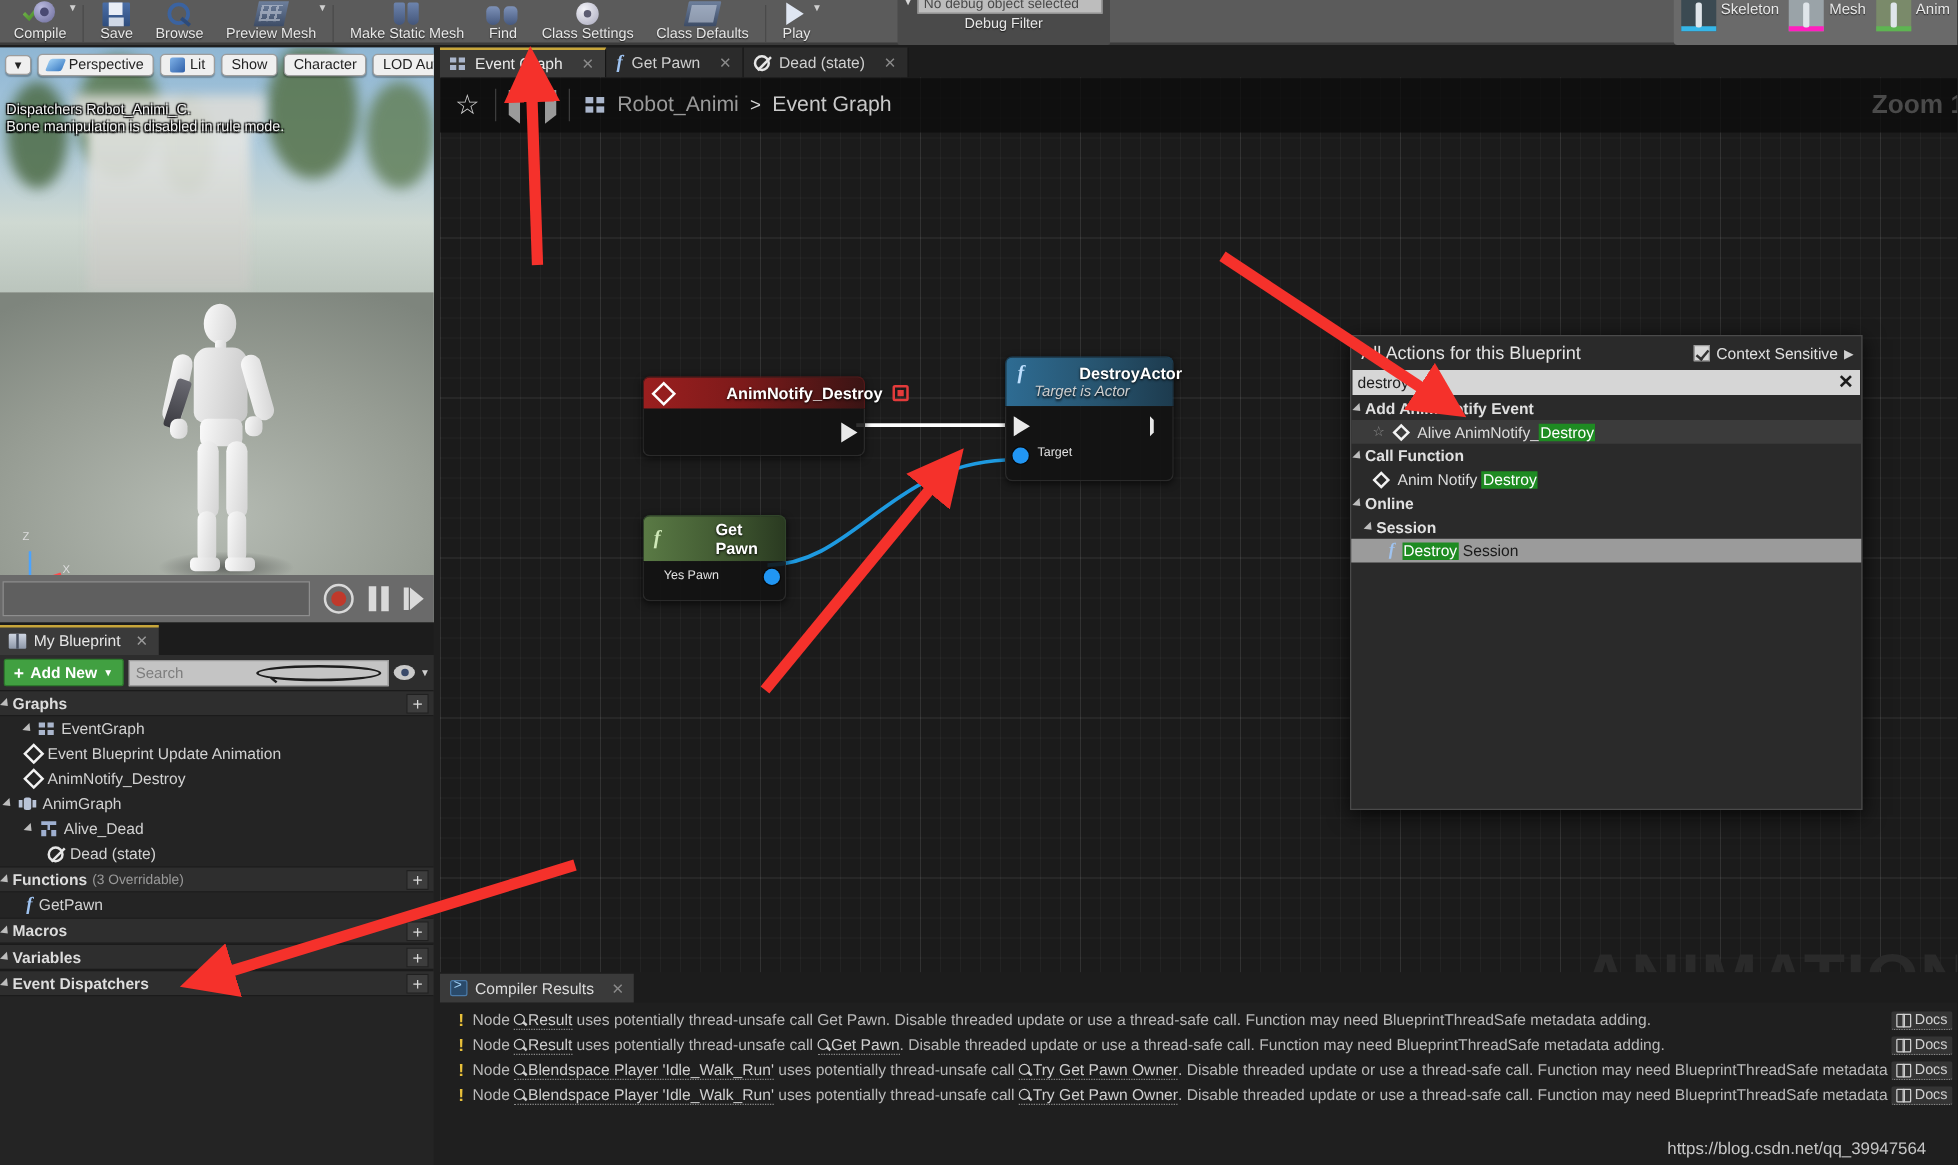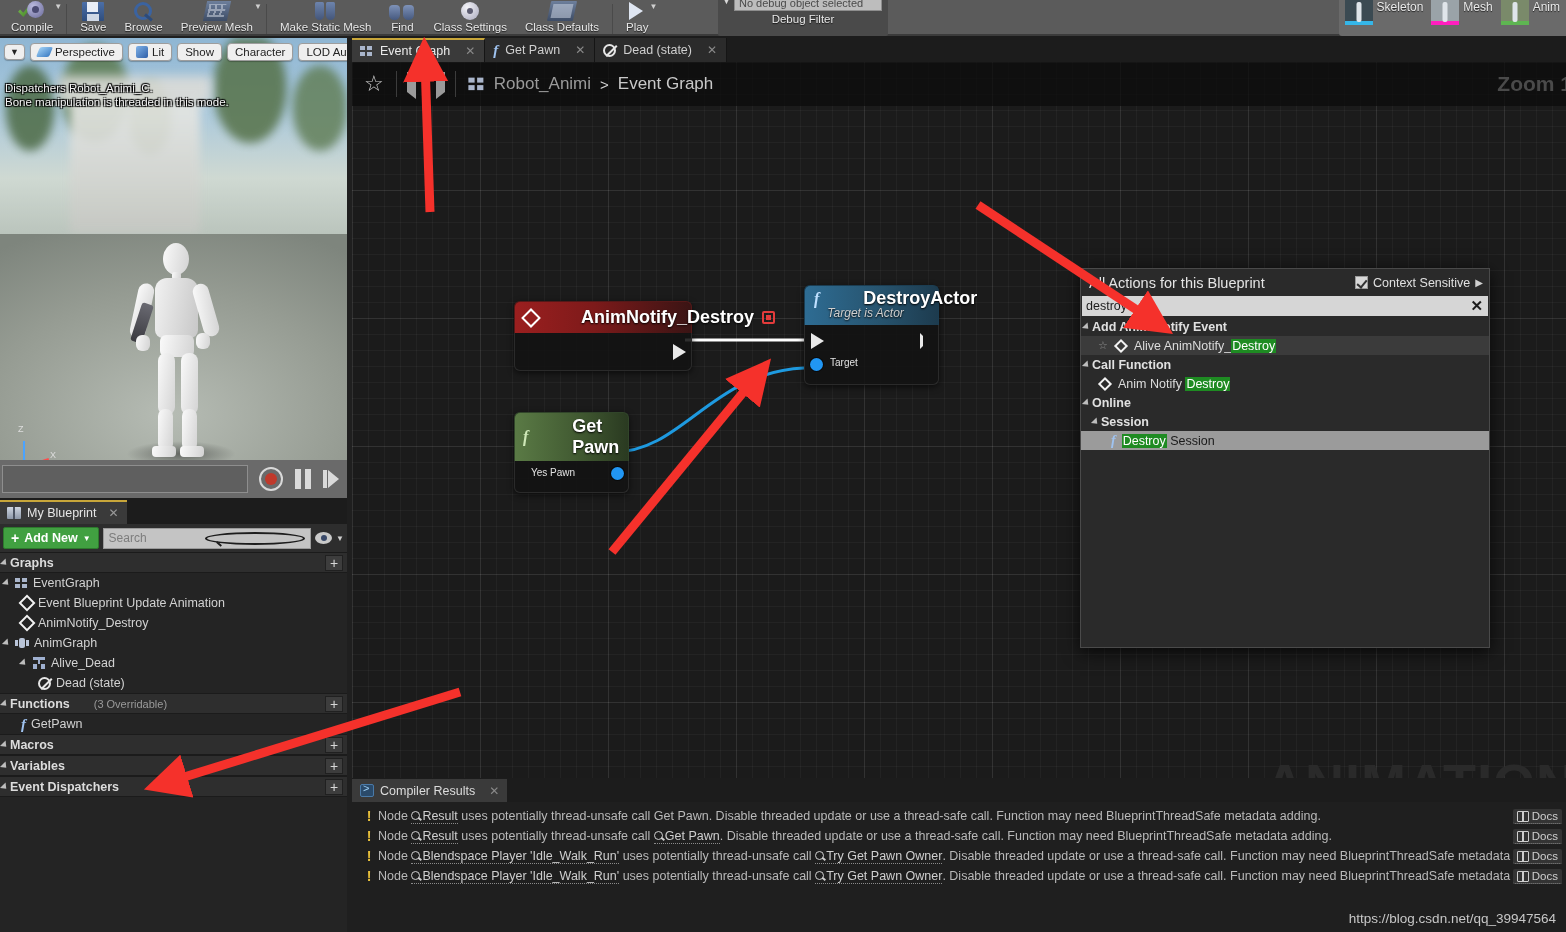--- a/index.html
+++ b/index.html
@@ -183,21 +183,21 @@
                 display:flex; align-items:center; padding:0 5px; }
   .mbp-search span { font-size:12px; color:#7d7d7d; flex:1; }
   .mag2 { width:13px;height:13px;border-radius:50%;border:2px solid #1d1d1d; position:relative;}
   .mag2:after{content:"";position:absolute;left:9px;top:9px;width:6px;height:2px;background:#1d1d1d;transform:rotate(40deg);}
   .eye { width:17px;height:12px;border-radius:50%;background:#c9c9c9; display:flex;align-items:center;justify-content:center;}
   .eye i{width:6px;height:6px;border-radius:50%;background:#3a4a6a;display:block;}
   .mbp-list { height:352px; overflow:hidden; }
   .sect { display:flex; align-items:center; justify-content:space-between; height:21px;
           background:#2e2e2e; border-top:1px solid #1b1b1b; border-bottom:1px solid #1b1b1b; padding:0 4px 0 2px; }
   .sect .nm { font-size:12.5px; color:#dcdcdc; font-weight:bold; display:flex; align-items:center; gap:2px;}
-  .sect .sub { font-size:11px; color:#9a9a9a; font-weight:normal; margin-left:22px;}
+  .sect .sub { font-size:11px; color:#9a9a9a; font-weight:normal; margin-left:2px;}
   .sect .pl { color:#d8d8d8; font-size:14px; background:#3d3d3d; border:1px solid #202020;
               width:18px;height:16px; display:flex;align-items:center;justify-content:center; line-height:12px;}
   .row { display:flex; align-items:center; gap:5px; height:20px; font-size:12.5px; color:#d2d2d2; }
   .arrow-d { width:0;height:0;border-left:5px solid #bdbdbd;border-top:4px solid transparent;border-bottom:4px solid transparent;
              transform: rotate(45deg); margin-right:1px;}
   .i-graph { width:13px;height:11px; position:relative;}
   .i-graph i{position:absolute;background:#aab6cc;}
   .i-graph i:nth-child(1){left:0;top:0;width:5px;height:4px;}
   .i-graph i:nth-child(2){left:7px;top:0;width:5px;height:4px;}
   .i-graph i:nth-child(3){left:0;top:6px;width:5px;height:4px;}
@@ -252,21 +252,21 @@
   .crumb .sep { font-size:15px; color:#d5d5d5; }
   .crumb .cur { color:#c9c9c9; }
   .zoomlbl { position:absolute; right:-6px; top:10px; font-size:21px; color:#4a4a4a; font-weight:bold; }
   .wm { position:absolute; right:-10px; top:690px; font-size:54px; font-weight:bold; color:#2a2a2a;
         letter-spacing:1px; font-family:"Liberation Sans", sans-serif; }
 
   
   .node { position:absolute; border-radius:6px; box-shadow:0 2px 6px rgba(0,0,0,.6); }
   .node .hd { display:flex; align-items:center; gap:8px; padding:5px 8px 5px 9px; border-radius:6px 6px 0 0; }
   .node .bd { background:rgba(18,18,18,.88); border-radius:0 0 6px 6px; }
-  .n-title { font-size:18px; color:#fff; font-weight:bold; text-shadow:0 1px 2px #000;padding-left:36px; }
+  .n-title { font-size:13px; color:#fff; font-weight:bold; text-shadow:0 1px 2px #000;padding-left:36px; }
   .n-sub { font-size:12px; color:#cfcfcf; font-style:italic; text-shadow:0 1px 2px #000; }
 
   #node-anim { left:162px; top:239px; width:178px; }
   #node-anim .hd { background: linear-gradient(90deg,#9b1f1f 0%, #7d1a1a 45%, #3a1414 100%);
                    border:1px solid #551818; border-bottom:none; justify-content:space-between;}
   #node-anim .bd { height:38px; border:1px solid #2a2a2a; border-top:none; position:relative; }
   .redsq { width:13px;height:13px;border:2px solid #e33b3b; border-radius:2px; }
   .redsq i { display:block; width:5px;height:5px; background:#e33b3b; margin:2px; }
 
   #node-destroy { left:452px; top:223px; width:135px; }
@@ -330,21 +330,21 @@
          padding-left:8px; gap:0; white-space:nowrap; }
   .warnico { color:#e8c03a; font-weight:bold; font-size:14px; width:18px; text-align:center; }
   .lnk { color:#cfcfcf; border-bottom:1px dotted #8a8a8a; display:inline-flex; align-items:center; gap:2px;}
   .mag3 { width:9px;height:9px;border-radius:50%;border:1.5px solid #cfcfcf; position:relative; display:inline-block;}
   .mag3:after{content:"";position:absolute;left:6px;top:6px;width:4px;height:1.5px;background:#cfcfcf;transform:rotate(40deg);}
   .docs { position:absolute; right:4px; background:#343434; border-radius:2px; font-size:11.5px; color:#cfcfcf;
           padding:1px 4px; display:flex; align-items:center; gap:3px; border-bottom:1px dotted #8a8a8a;}
   .bk { width:12px;height:9px; position:relative; display:inline-block;}
   .bk:before,.bk:after{content:"";position:absolute;top:0;width:5px;height:9px;border:1px solid #cfcfcf;border-radius:1px;}
   .bk:before{left:0;} .bk:after{right:0;}
-  .urlbar { position:absolute; right:10px; bottom:6px; font-size:13.5px; color:#c7c7c7; }
+  .urlbar { position:absolute; right:25px; bottom:6px; font-size:13.5px; color:#c7c7c7; }
 
   
   .arrowsvg { position:absolute; left:0; top:0; width:1566px; height:932px; pointer-events:none; z-index:60; }
 </style>
 </head>
 <body>
 
 <div id="app">
 
   <div class="toolbar">
@@ -501,21 +501,21 @@
           <div class="vp-btn">
             <span>Character</span>
           </div>
           <div class="vp-btn">
             <span>LOD Aut</span>
           </div>
         </div>
     </div>
     <div class="vp-note" style="position:absolute;left:0;top:40px;">
       <div>Dispatchers Robot_Animi_C.</div>
-      <div>Bone manipulation is threaded in this mode.</div>
+      <div>Bone manipulation is disabled in rule mode.</div>
     </div>
   </div>
 
   <div class="vp-bottom" style="position:absolute;left:0;top:460px;">
     <div class="scrub"></div>
     <div class="vp-ctrls">
       <div class="rec">
           <i></i>
         </div>
       <div class="pause">
@@ -553,21 +553,21 @@
       <span style="font-size:8px;color:#cfcfcf;">▼</span>
     </div>
     <div class="mbp-list" id="mbp-list">
         <div class="sect">
           <span class="nm">
             <span class="arrow-d"></span>
             <span>Graphs</span>
           </span>
           <span class="pl">+</span>
         </div>
-        <div class="row" style="padding-left: 4px;">
+        <div class="row" style="padding-left: 4px; margin-left: 16px;">
           <span class="arrow-d"></span>
           <span class="i-graph">
             <i></i>
             <i></i>
             <i></i>
             <i></i>
           </span>
           <span>EventGraph</span>
         </div>
         <div class="row" style="padding-left: 21px;">

